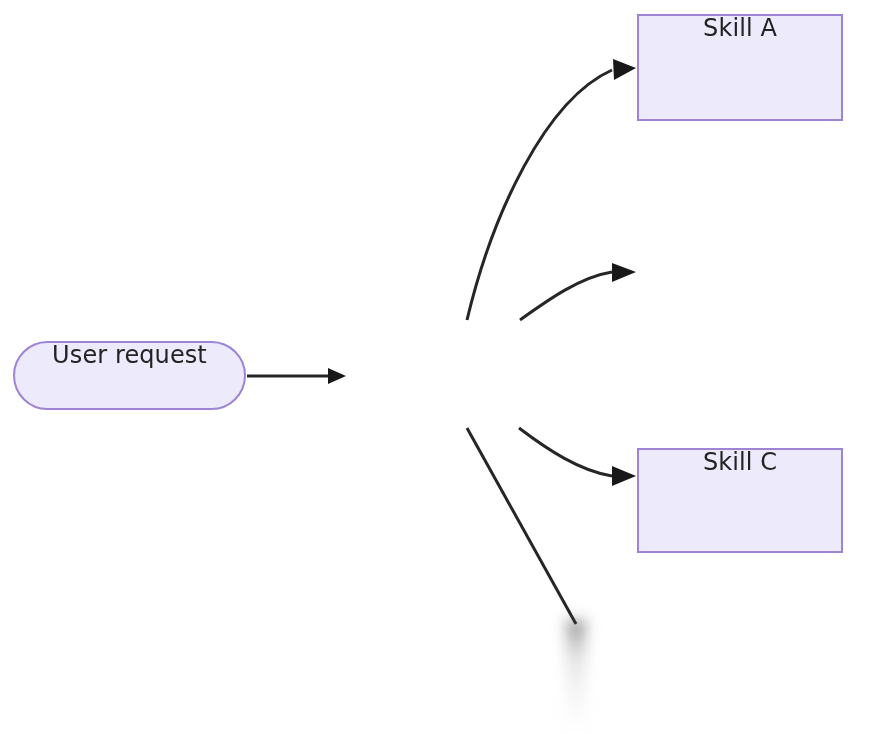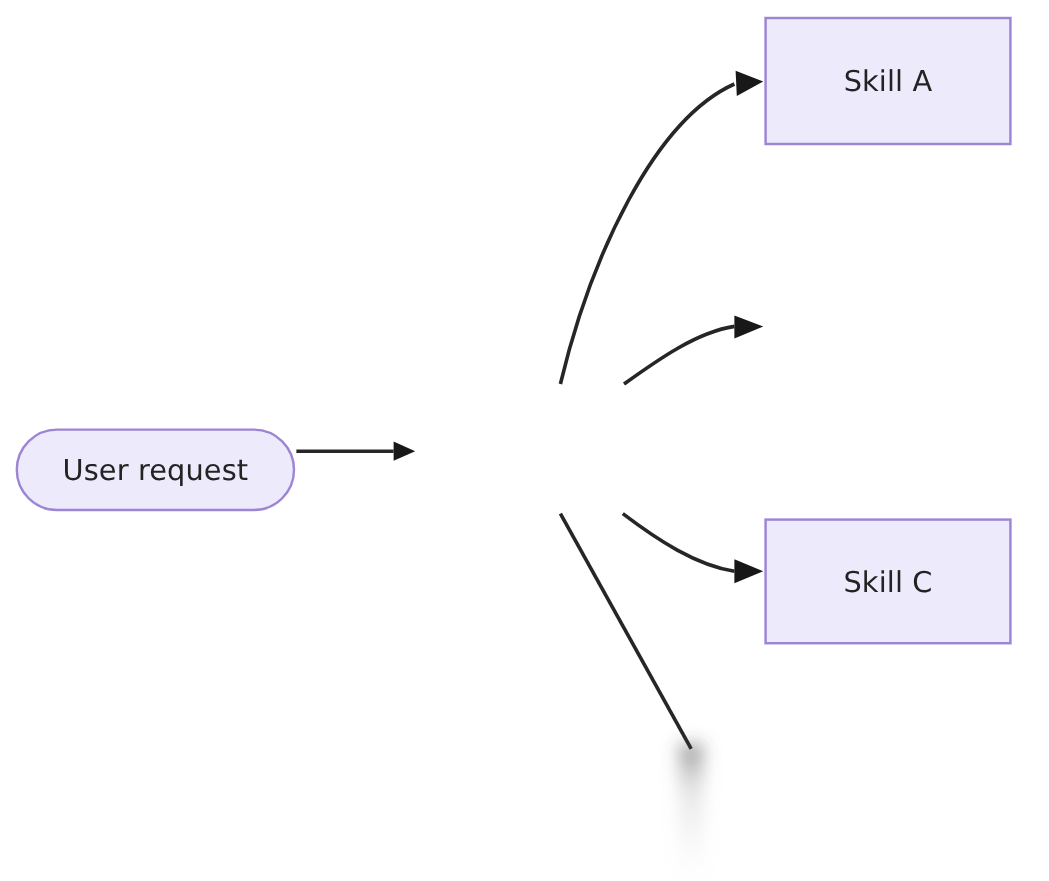--- a/index.html
+++ b/index.html
@@ -27,21 +27,20 @@
     left: 0;
     top: 0;
     width: 874px;
     height: 734px;
   }
 
   .node {
     position: absolute;
     box-sizing: border-box;
     display: flex;
-    align-items: center;
     justify-content: center;
     background: #ECEAFB;
     border: 2px solid #9D84D4;
     color: #232323;
     font-size: 24px;
     line-height: 1;
     letter-spacing: 0.1px;
     white-space: nowrap;
   }
 
@@ -57,21 +56,20 @@
     display: block;
     pointer-events: none;
   }
 
   
   #node-user-request {
     left: 13px;
     top: 341px;
     width: 233px;
     height: 69px;
-    margin-top: 16px;
   }
   #node-agent {
     left: 338px;
     top: 320px;
     width: 203px;
     height: 108px;
   }
   #node-skill-a {
     left: 637px;
     top: 14px;
@@ -79,21 +77,21 @@
     height: 107px;
   }
   #node-skill-b {
     left: 637px;
     top: 219px;
     width: 206px;
     height: 107px;
   }
   #node-skill-c {
     left: 637px;
-    top: 432px;
+    top: 448px;
     width: 206px;
     height: 105px;
   }
 
   .edge-path {
     fill: none;
     stroke: #262626;
     stroke-width: 3;
     stroke-linecap: butt;
   }

